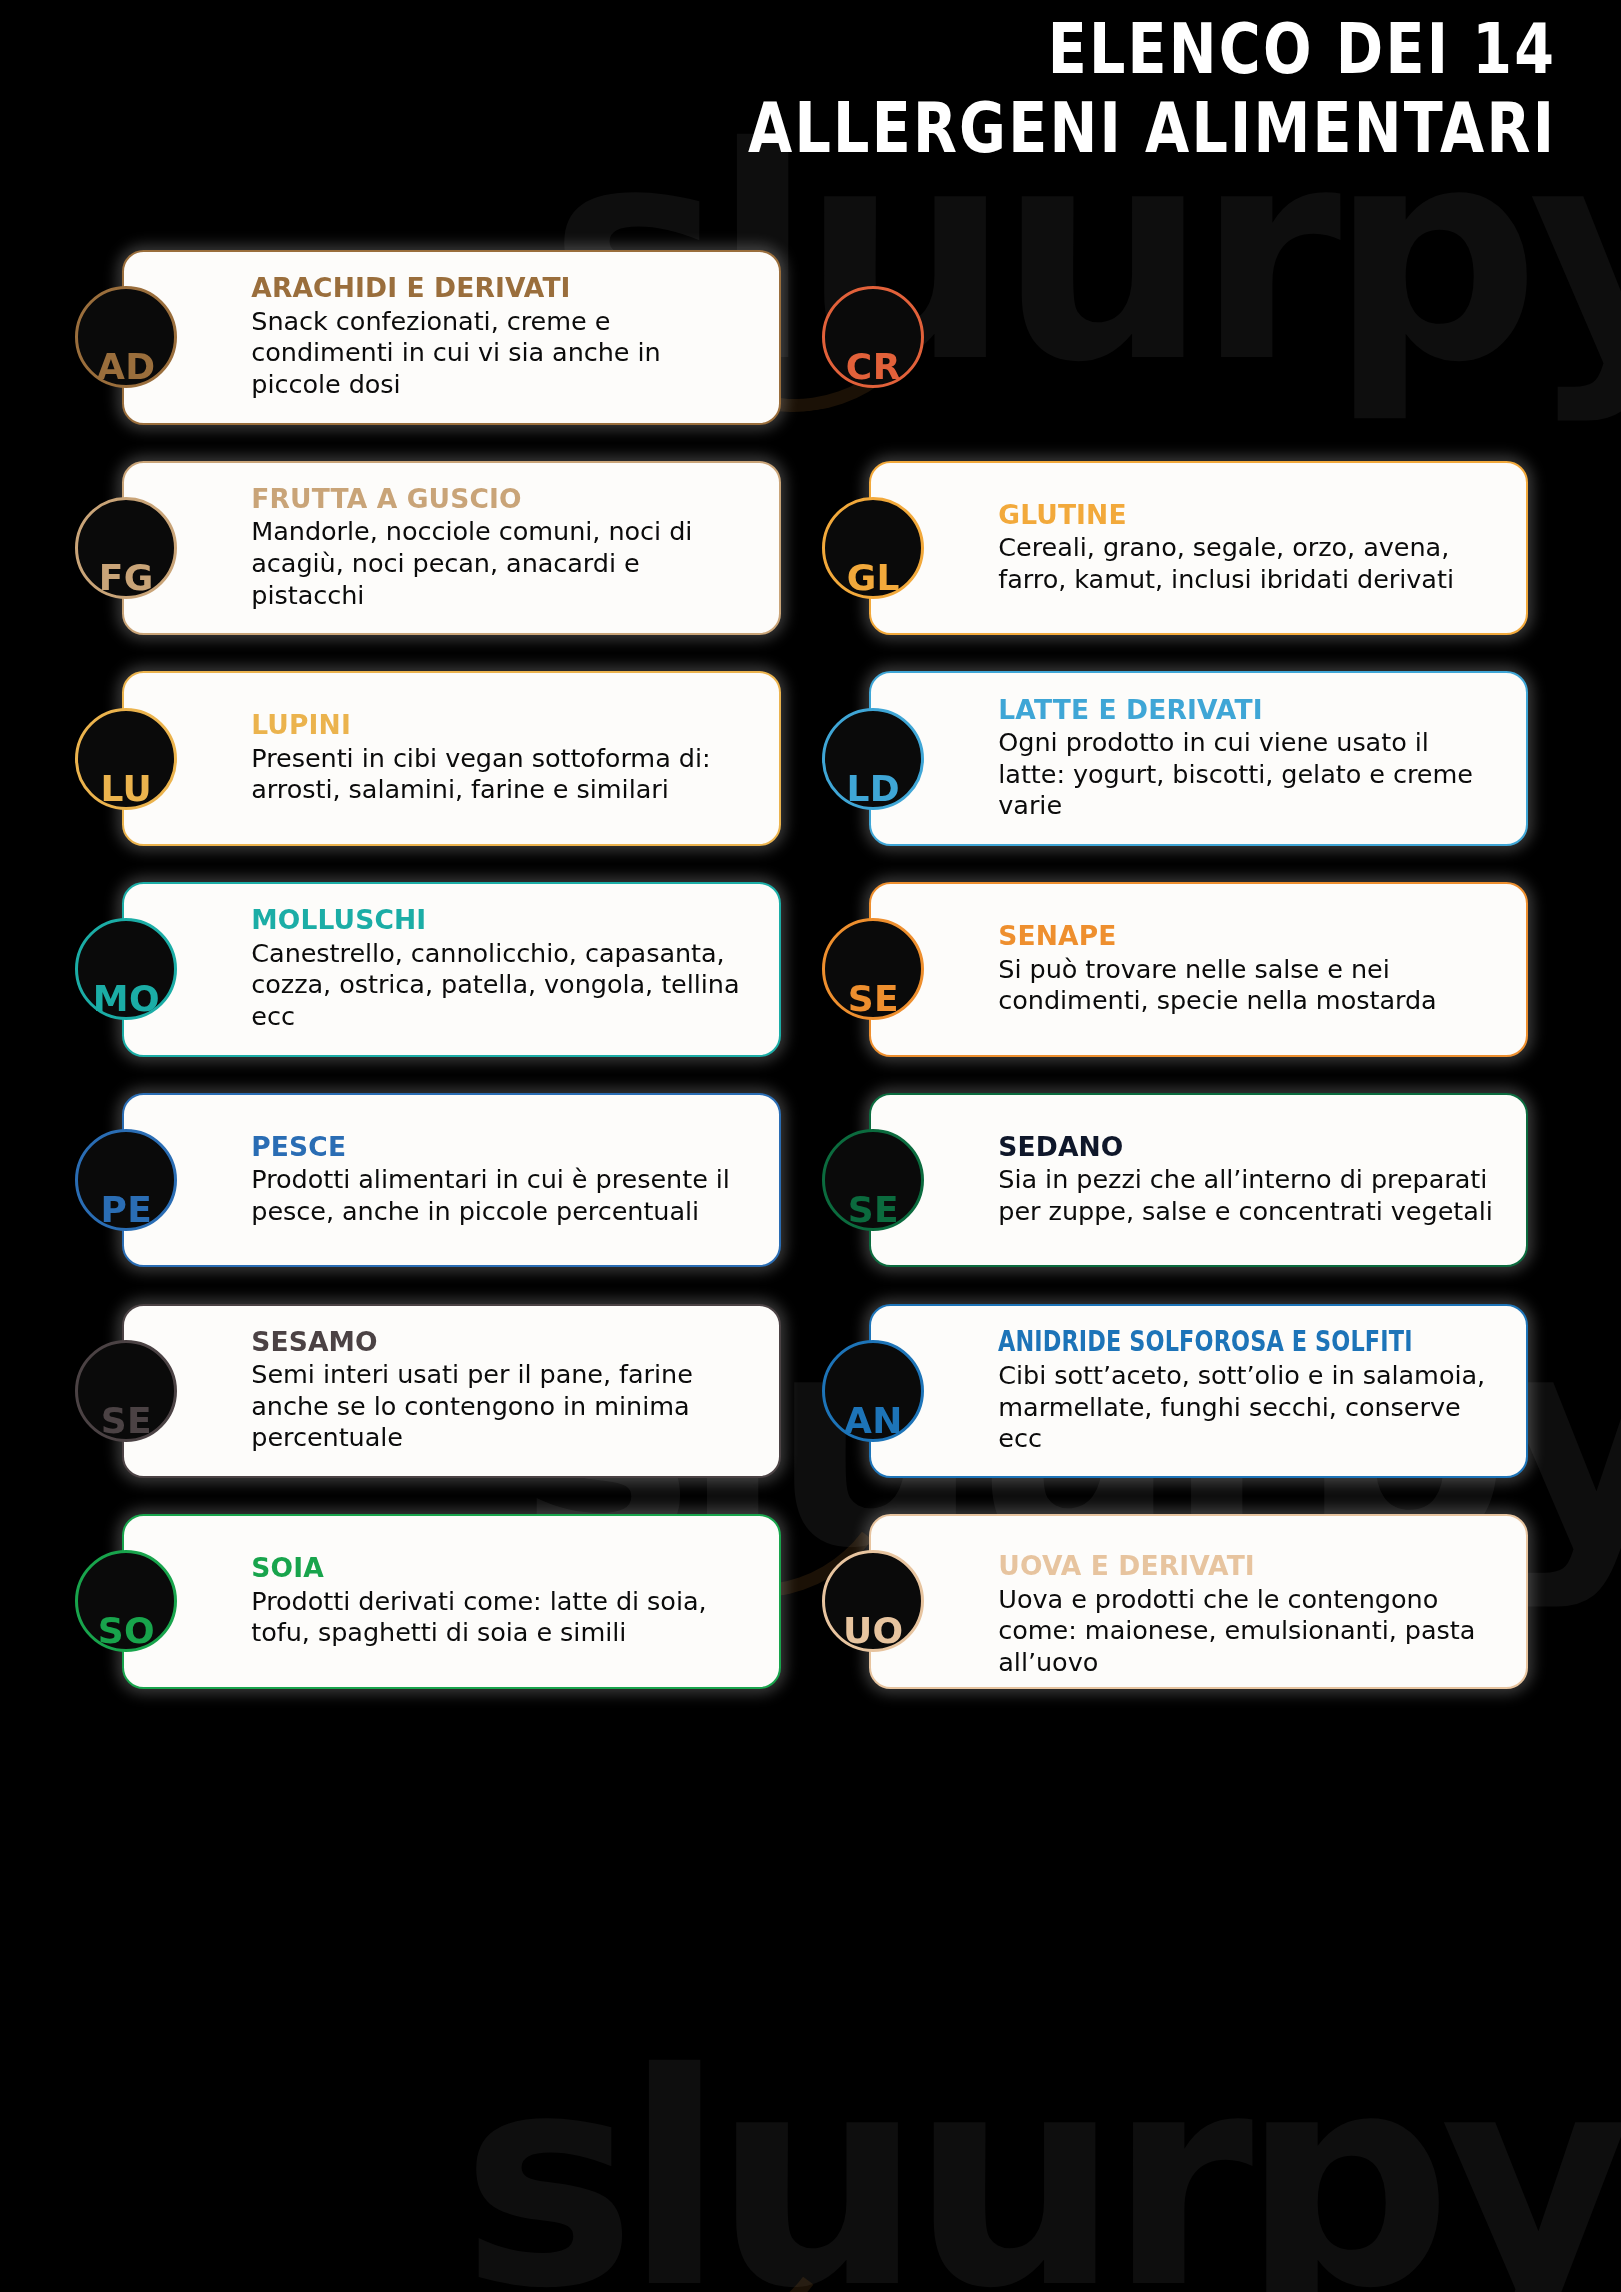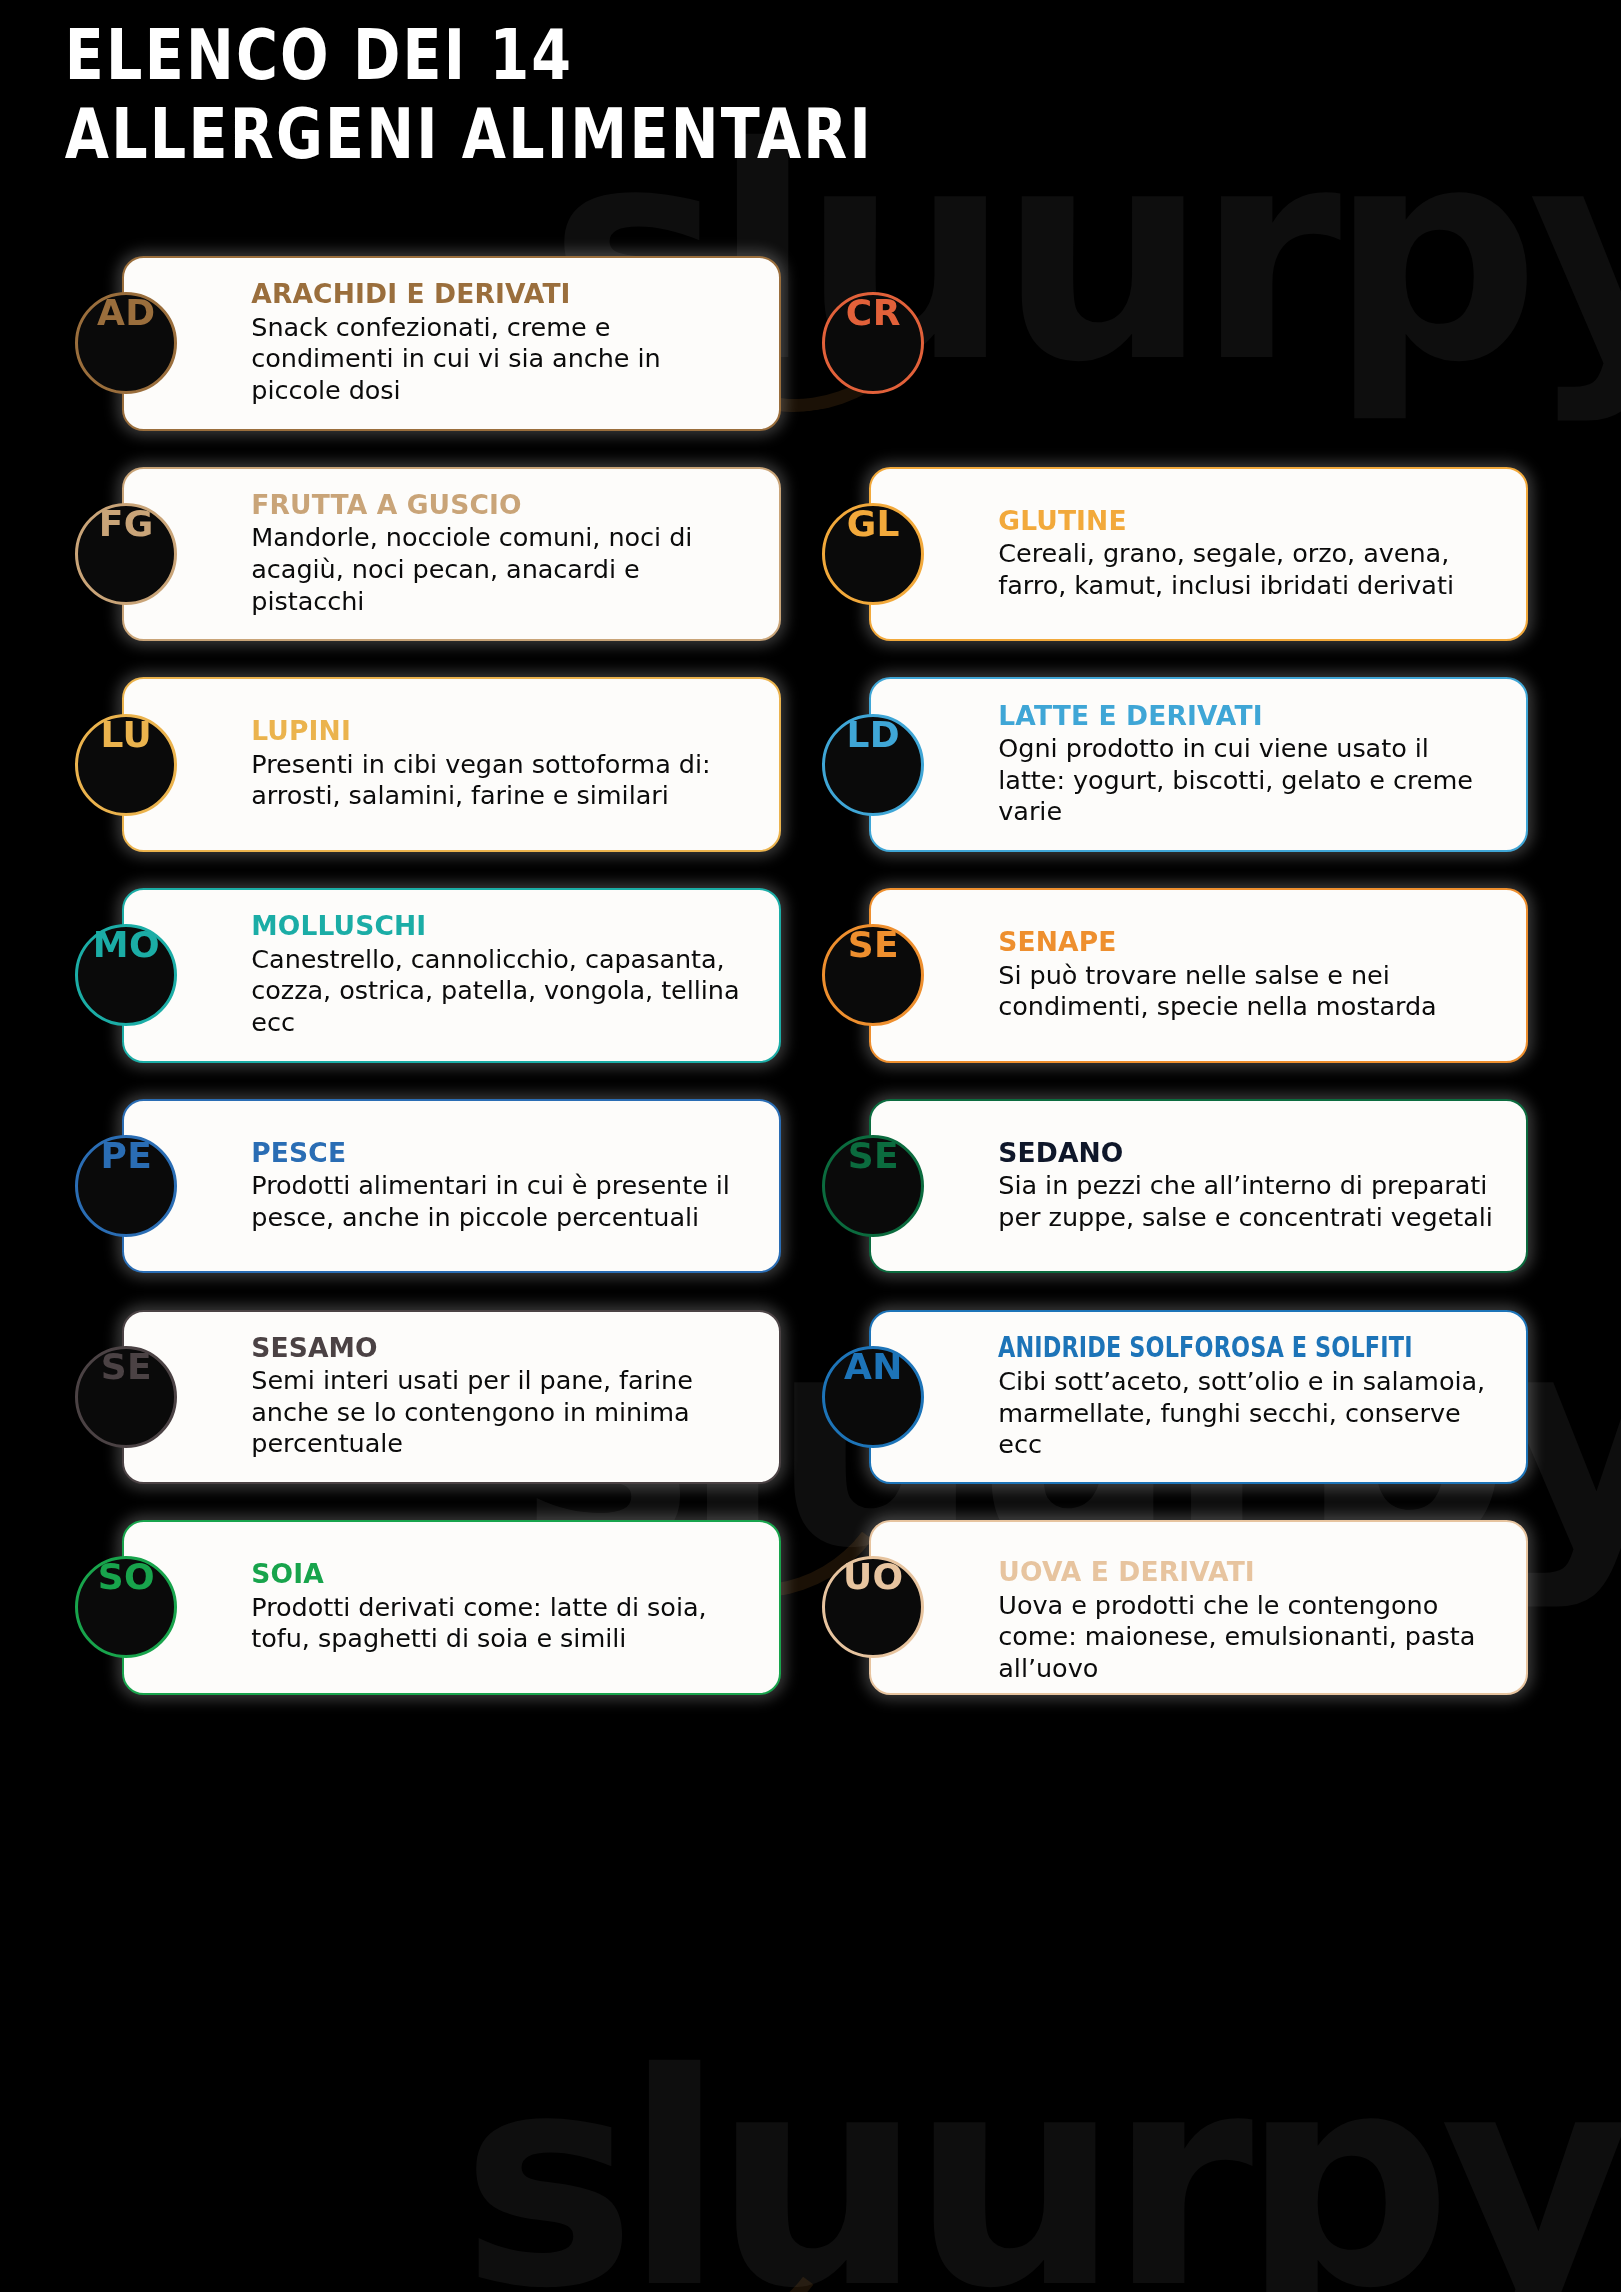--- a/index.html
+++ b/index.html
@@ -45,22 +45,22 @@
     border-radius: 50%;
   }
   .wm-smile-1 { left: 647px; top: 118px;  width: 294px; height: 294px; transform: rotate(-8deg);}
   .wm-smile-2 { left: 608px; top: 1304px; width: 294px; height: 294px; transform: rotate(-8deg);}
   .wm-smile-3 { left: 549px; top: 2049px; width: 294px; height: 294px; transform: rotate(-8deg);}
 
   
   .header {
     position: relative;
     z-index: 2;
-    padding-top: 16px;
-    text-align: left;
+    padding-top: 10px;
+    text-align: right;
   }
   .header-line {
     display: block;
     color: #ffffff;
     font-family: "DejaVu Sans Condensed", "Liberation Sans Narrow", "Liberation Sans", sans-serif;
     font-weight: 700;
     font-size: 69px;
     line-height: 1.14;
     letter-spacing: 0.035em;
     transform: scaleX(0.92);
@@ -106,21 +106,21 @@
     position: absolute;
     left: 0;
     top: 50%;
     transform: translateY(-50%);
     width: 102px;
     height: 102px;
     border-radius: 50%;
     background: #0a0a0a;
     border: 3.9px solid #888;
     display: flex;
-    align-items: flex-start;
+    align-items: flex-end;
     justify-content: center;
     z-index: 3;
   }
   .badge-text {
     font-family: "DejaVu Sans", "Liberation Sans", sans-serif;
     font-weight: 700;
     font-size: 36px;
     letter-spacing: 0.01em;
     line-height: 1;
   }

